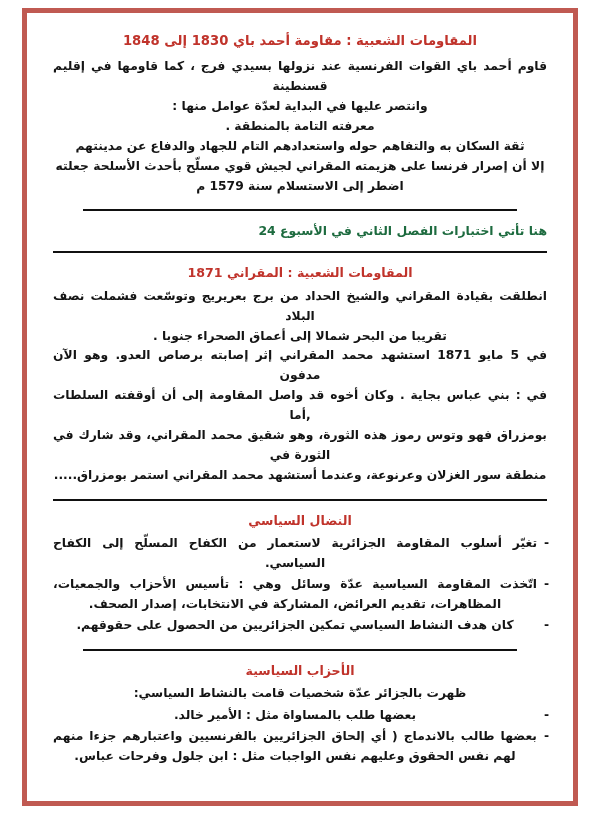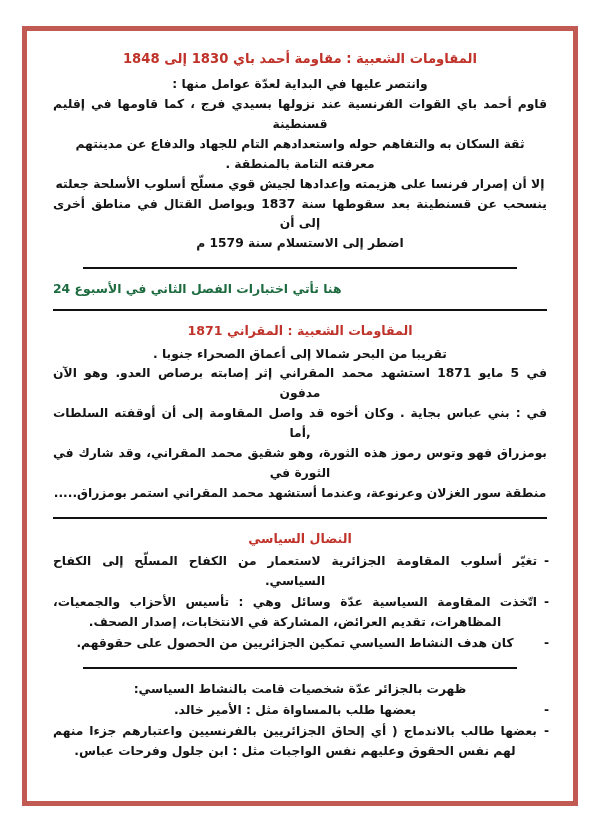--- a/index.html
+++ b/index.html
@@ -13,21 +13,21 @@
     height: 832px;
     font-family: "DejaVu Sans", "Liberation Sans", sans-serif;
     overflow: hidden;
   }
   .page {
     position: relative;
     width: 600px;
     height: 832px;
     background: #ffffff;
     box-sizing: border-box;
-    padding: 26px 22px 26px 22px;
+    padding: 8px 22px 26px 22px;
   }
   .frame {
     position: relative;
     box-sizing: border-box;
     width: 100%;
     height: 100%;
     border: 5px solid #c05a52;
     background: #ffffff;
     padding: 18px 26px 14px 26px;
     overflow: hidden;
@@ -52,21 +52,21 @@
   .sec-title.small {
     font-size: 12.6px;
     margin-bottom: 4px;
     text-align: center;
   }
 
   .note-green {
     color: #1d6b3f;
     font-weight: bold;
     font-size: 12.4px;
-    text-align: left;
+    text-align: right;
     margin: 12px 0 10px 0;
   }
 
   .lines { margin: 0; }
   .lines .ln {
     font-size: 12.3px;
     font-weight: bold;
     line-height: 1.62;
     color: #141414;
     text-align: center;
@@ -117,39 +117,39 @@
 </head>
 <body>
 
 <div class="page">
   <div class="frame">
     <div class="doc">
 
       <div class="section">
         <div class="sec-title">المقاومات الشعبية : مقاومة أحمد باي 1830 إلى 1848</div>
         <div class="lines">
+          <div class="ln just">قاوم أحمد باي القوات الفرنسية عند نزولها بسيدي فرج ، كما قاومها في إقليم قسنطينة</div>
           <div class="ln">وانتصر عليها في البداية لعدّة عوامل منها :</div>
-          <div class="ln just">قاوم أحمد باي القوات الفرنسية عند نزولها بسيدي فرج ، كما قاومها في إقليم قسنطينة</div>
+          <div class="ln">معرفته التامة بالمنطقة .</div>
           <div class="ln">ثقة السكان به والتفاهم حوله واستعدادهم التام للجهاد والدفاع عن مدينتهم</div>
-          <div class="ln">معرفته التامة بالمنطقة .</div>
-          <div class="ln just">إلا أن إصرار فرنسا على هزيمته وإعدادها لجيش قوي مسلّح أسلوب الأسلحة جعلته</div>
-          <div class="ln just">ينسحب عن قسنطينة بعد سقوطها سنة 1837 ويواصل القتال في مناطق أخرى إلى أن</div>
+          <div class="ln just">إلا أن إصرار فرنسا على هزيمته المقراني لجيش قوي مسلّح بأحدث الأسلحة جعلته</div>
           <div class="ln">اضطر إلى الاستسلام سنة 1579 م</div>
         </div>
       </div>
 
       <hr class="rule inset">
 
       <div class="note-green">هنا تأتي اختبارات الفصل الثاني في الأسبوع 24</div>
 
       <hr class="rule">
 
       <div class="section">
         <div class="sec-title small">المقاومات الشعبية : المقراني 1871</div>
         <div class="lines">
+          <div class="ln just">انطلقت بقيادة المقراني والشيخ الحداد من برج بعريريج وتوسّعت فشملت نصف البلاد</div>
           <div class="ln">تقريبا من البحر شمالا إلى أعماق الصحراء جنوبا .</div>
           <div class="ln just">في 5 مايو 1871 استشهد محمد المقراني إثر إصابته برصاص العدو. وهو الآن مدفون</div>
           <div class="ln just">في : بني عباس بجاية . وكان أخوه قد واصل المقاومة إلى أن أوقفته السلطات ,أما</div>
           <div class="ln just">بومزراق فهو وتوس رموز هذه الثورة، وهو شقيق محمد المقراني، وقد شارك في الثورة في</div>
           <div class="ln">منطقة سور الغزلان وعرنوعة، وعندما أستشهد محمد المقراني استمر بومزراق.....</div>
         </div>
       </div>
 
       <hr class="rule">
 
@@ -167,20 +167,21 @@
           <li>
             <span class="dash">-</span>
             <span class="li-text">كان هدف النشاط السياسي تمكين الجزائريين من الحصول على حقوقهم.</span>
           </li>
         </ul>
       </div>
 
       <hr class="rule inset">
 
       <div class="section">
+        <div class="sec-title small">الأحزاب السياسية</div>
         <div class="lines">
           <div class="ln">ظهرت بالجزائر عدّة شخصيات قامت بالنشاط السياسي:</div>
         </div>
         <ul class="bullets">
           <li>
             <span class="dash">-</span>
             <span class="li-text">بعضها طلب بالمساواة مثل : الأمير خالد.</span>
           </li>
           <li>
             <span class="dash">-</span>

